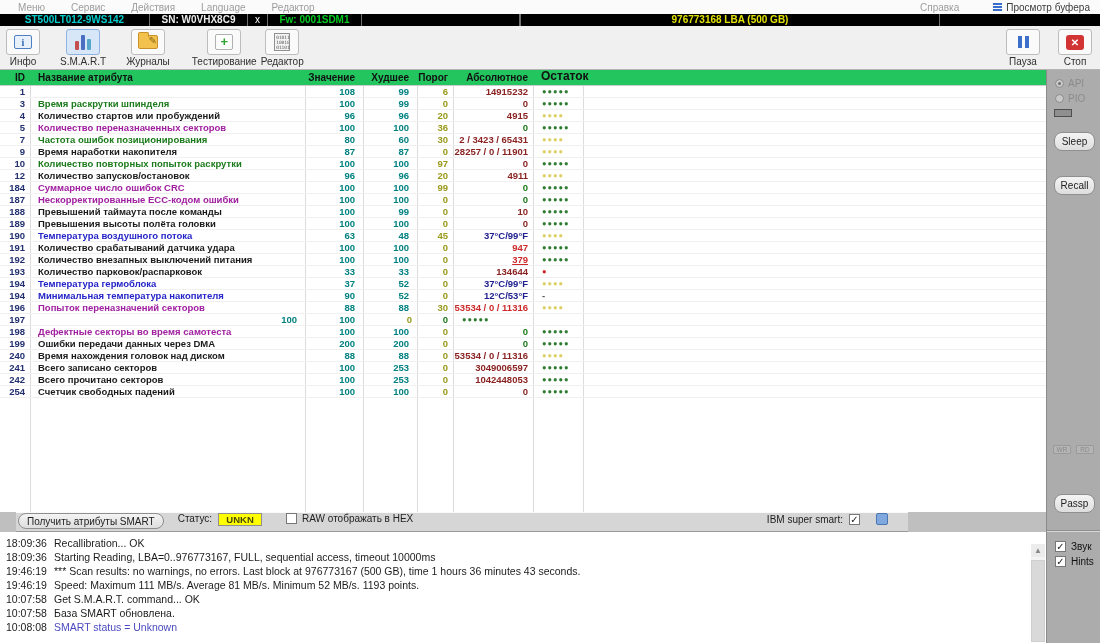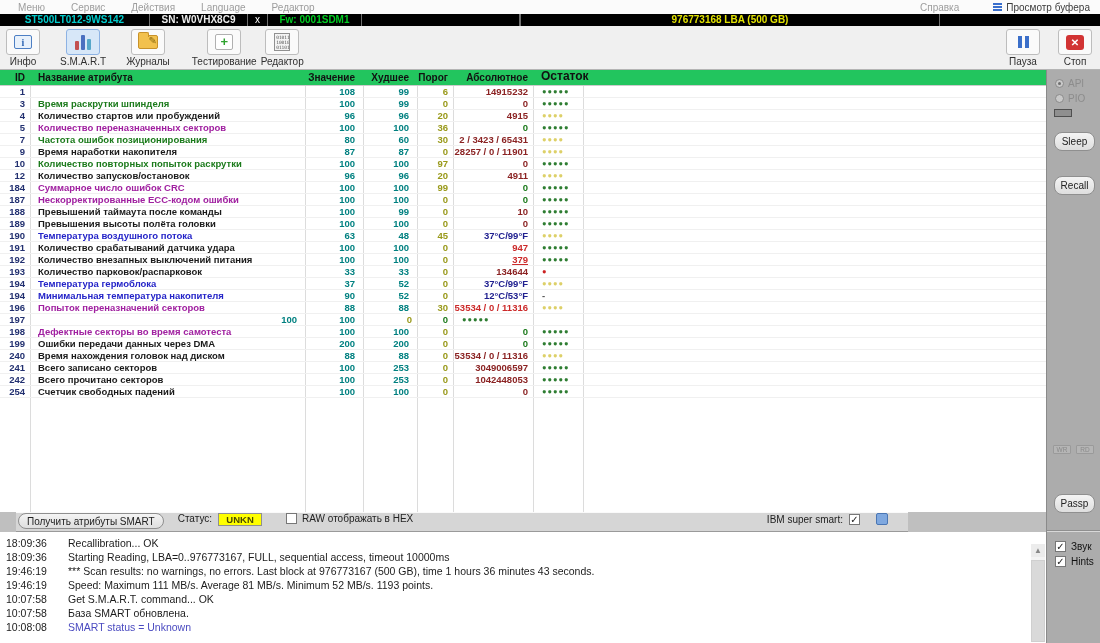--- a/index.html
+++ b/index.html
@@ -88,21 +88,21 @@
         text-align:center; line-height:10px; font-size:10px; color:#222; }
   .raw-hex { margin-left:24px; display:flex; align-items:center; gap:5px; }
   .sb-right { margin-left:auto; margin-right:20px; display:flex; align-items:center; gap:6px; }
   .blue-swatch { width:12px; height:12px; margin-left:10px; background:#7fa8df; border:1px solid #4a76b4; border-radius:2px; }
 
   
   .logarea { position:absolute; left:0; top:532px; width:1046px; height:111px; background:#ffffff;
              font-size:10.5px; color:#1c1c1c; padding:4px 0 0 6px; }
   .logline { display:flex; height:14px; line-height:14px; white-space:nowrap; }
   .logline .t { width:48px; color:#222; }
-  .logline .m { margin-left:14px; }
+  .logline .m { }
   .logline.blue .m, .logline.blue .t { color:#4a4ac0; }
   .logline.blue .t { color:#222; }
   .log-scroll { position:absolute; right:1px; top:12px; width:14px; height:98px; background:#f4f4f4; }
   .log-scroll .arrow { height:13px; text-align:center; font-size:8px; color:#888; line-height:13px; background:#ececec; }
   .log-scroll .thumb { margin-top:3px; height:82px; background:#d9d9d9; border:1px solid #cfcfcf; }
 
   
   .rpanel { position:absolute; left:1046px; top:70px; width:54px; height:573px; background:#acacac;
             border-left:1px solid #8a8a8a; font-size:10px; }
   .radio-row { position:absolute; left:8px; display:flex; align-items:center; gap:4px; color:#8c8c8c; }

